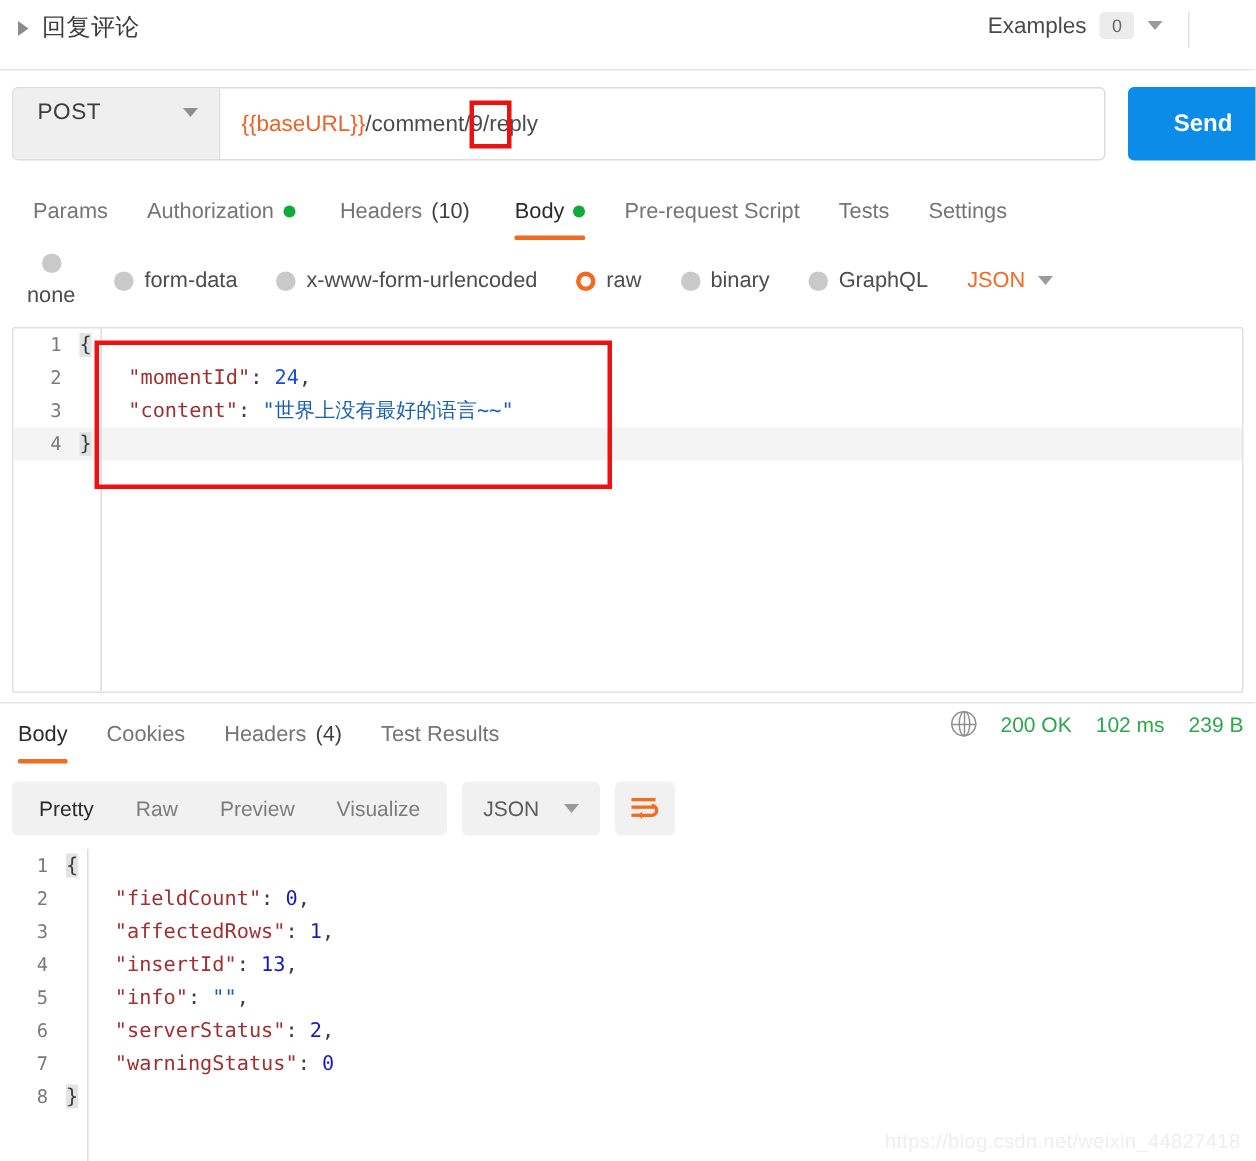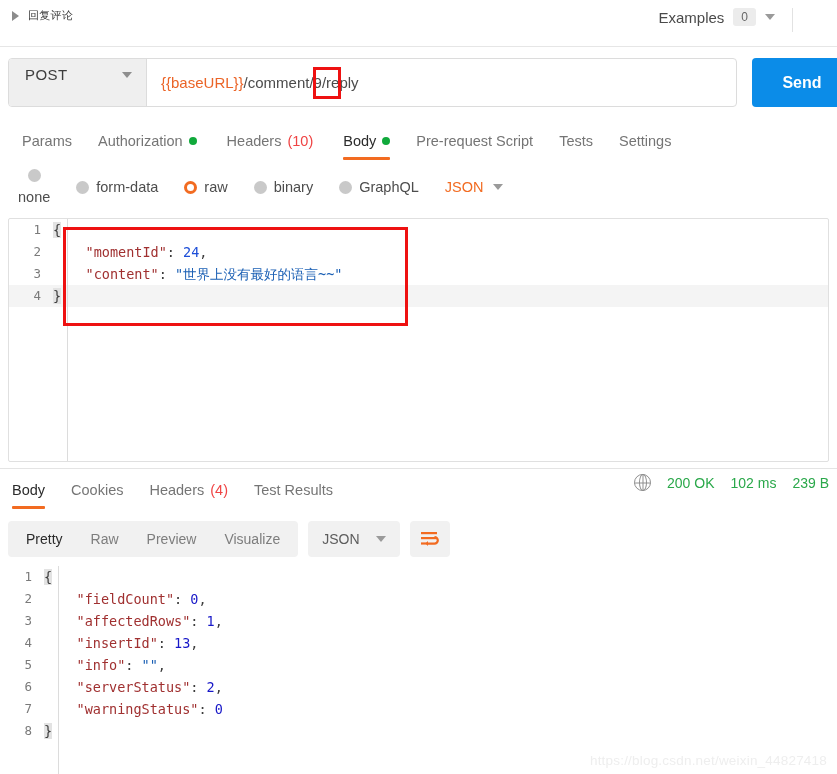--- a/index.html
+++ b/index.html
@@ -27,21 +27,21 @@
     display: flex; align-items: center; gap: 9px;
   }
   .tri-icon {
     width: 0; height: 0;
     border-left: 7px solid #8c8c8c;
     border-top: 5px solid transparent;
     border-bottom: 5px solid transparent;
     margin-top: 1px;
   }
   .req-title {
-    font-size: 11px; color: #3b3b3b; letter-spacing: .3px;
+    font-size: 16px; color: #3b3b3b; letter-spacing: .3px;
   }
   .title-right {
     position: absolute; right: 62px; top: 8px;
     display: flex; align-items: center; gap: 9px;
   }
   .examples-label { font-size: 15px; color: #4a4a4a; }
   .examples-count {
     font-size: 12px; color: #666;
     background: #ececec; border-radius: 3px;
     padding: 2px 8px; line-height: 14px;
@@ -114,21 +114,21 @@
   }
   .rtab.active { color: #2b2b2b; }
   .rtab .underline {
     position: absolute; left: 0; right: 0; bottom: 0;
     height: 3px; background: #f26b21; border-radius: 1px;
   }
   .dot-green {
     width: 8px; height: 8px; border-radius: 50%;
     background: #10a93b; display: inline-block;
   }
-  .count-green { color: #ef4444; font-size: 14.5px; text-align: center; }
+  .count-green { color: #404040; font-size: 14.5px; text-align: center; }
 
   
   .body-types {
     position: absolute; left: 0; top: 170px; width: 837px; height: 34px;
     display: flex; align-items: center;
   }
   .radio-item {
     display: flex; align-items: center; gap: 7px;
     font-size: 14.5px; color: #4d4d4d; white-space: nowrap;
     cursor: pointer;
@@ -314,20 +314,24 @@
   <div class="body-types" id="body-types">
       <div class="radio-item" style="margin-left: 18px; flex-direction: column;">
         <span class="radio-dot"></span>
         <span>none</span>
       </div>
       <div class="radio-item" style="margin-left: 26px;">
         <span class="radio-dot"></span>
         <span>form-data</span>
       </div>
       <div class="radio-item" style="margin-left: 26px;">
+        <span class="radio-dot"></span>
+        <span>x-www-form-urlencoded</span>
+      </div>
+      <div class="radio-item" style="margin-left: 26px;">
         <span class="radio-dot on"></span>
         <span>raw</span>
       </div>
       <div class="radio-item" style="margin-left: 26px;">
         <span class="radio-dot"></span>
         <span>binary</span>
       </div>
       <div class="radio-item" style="margin-left: 26px;">
         <span class="radio-dot"></span>
         <span>GraphQL</span>

